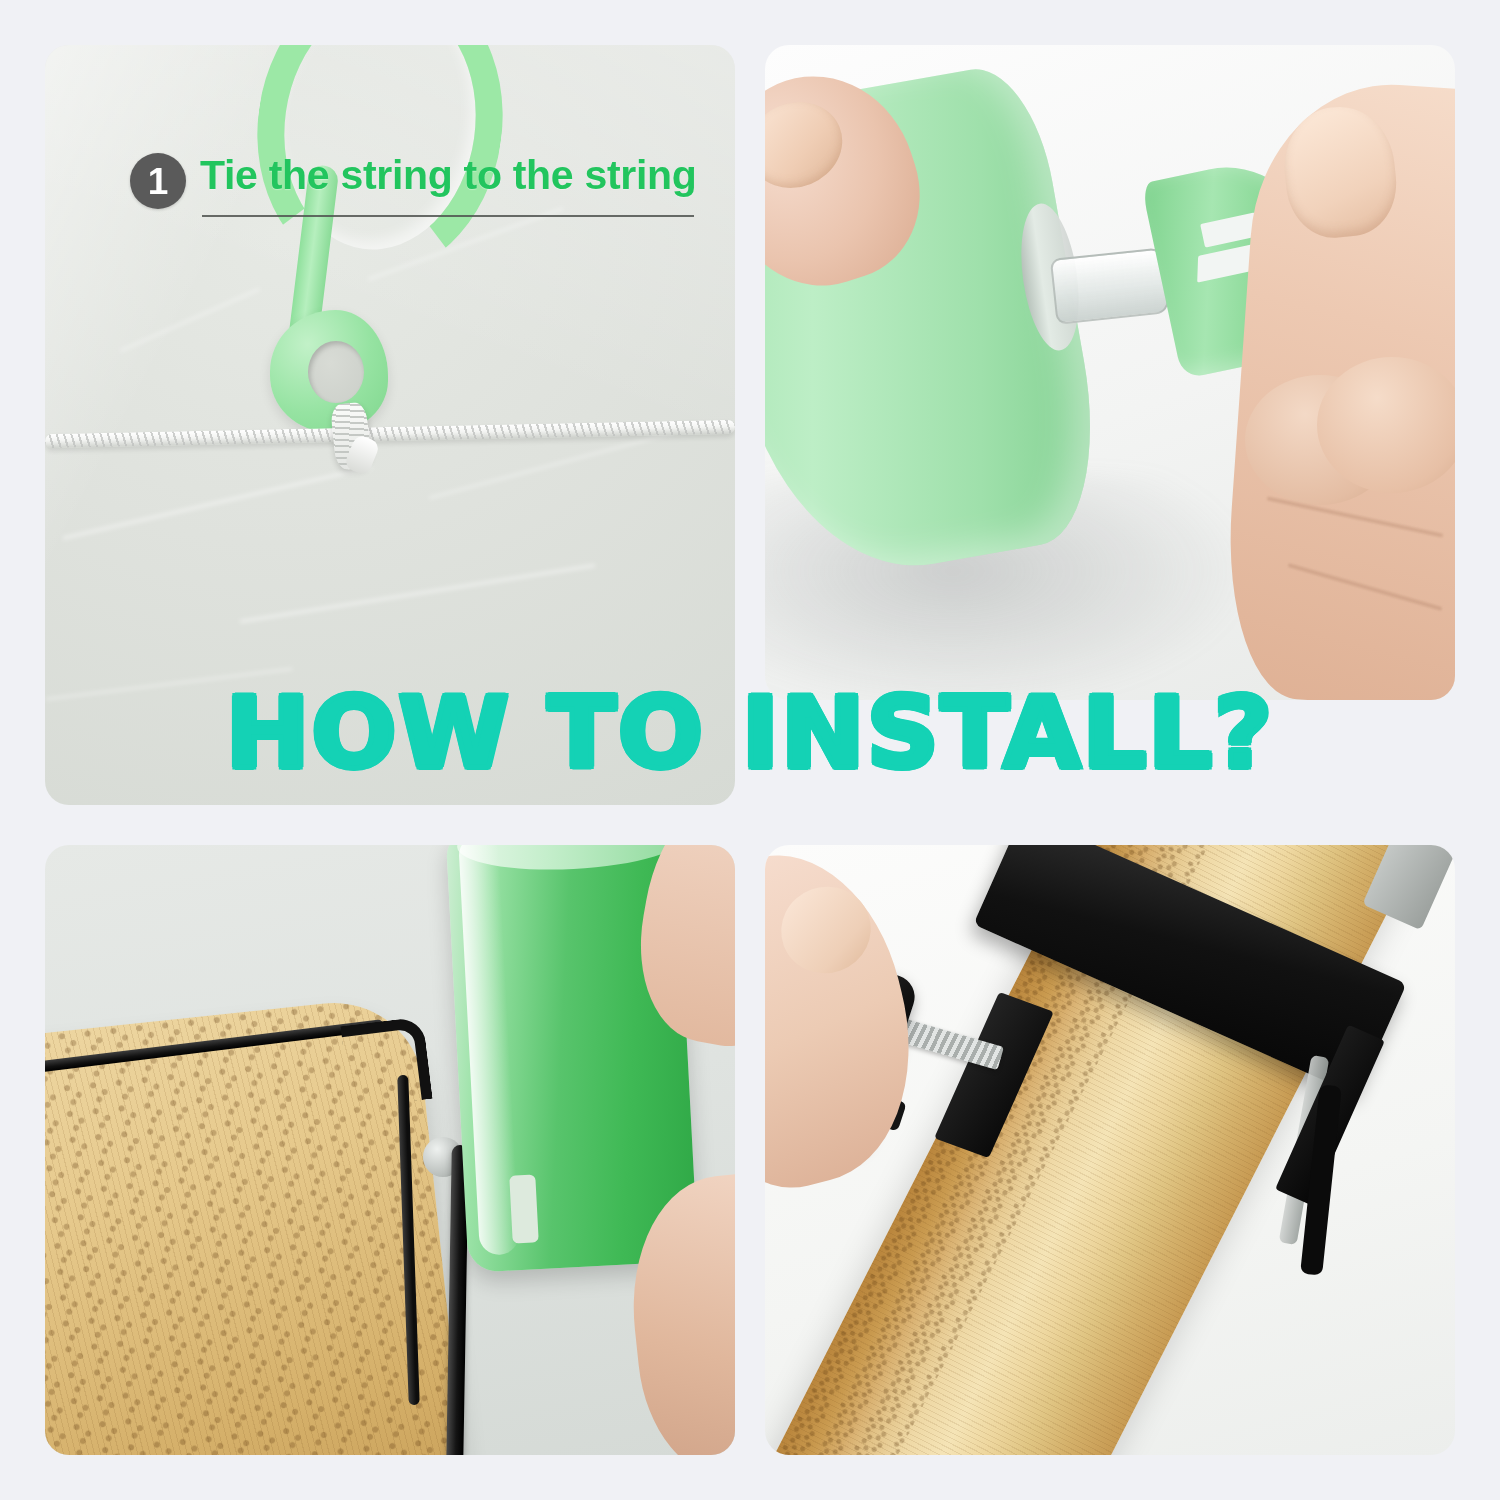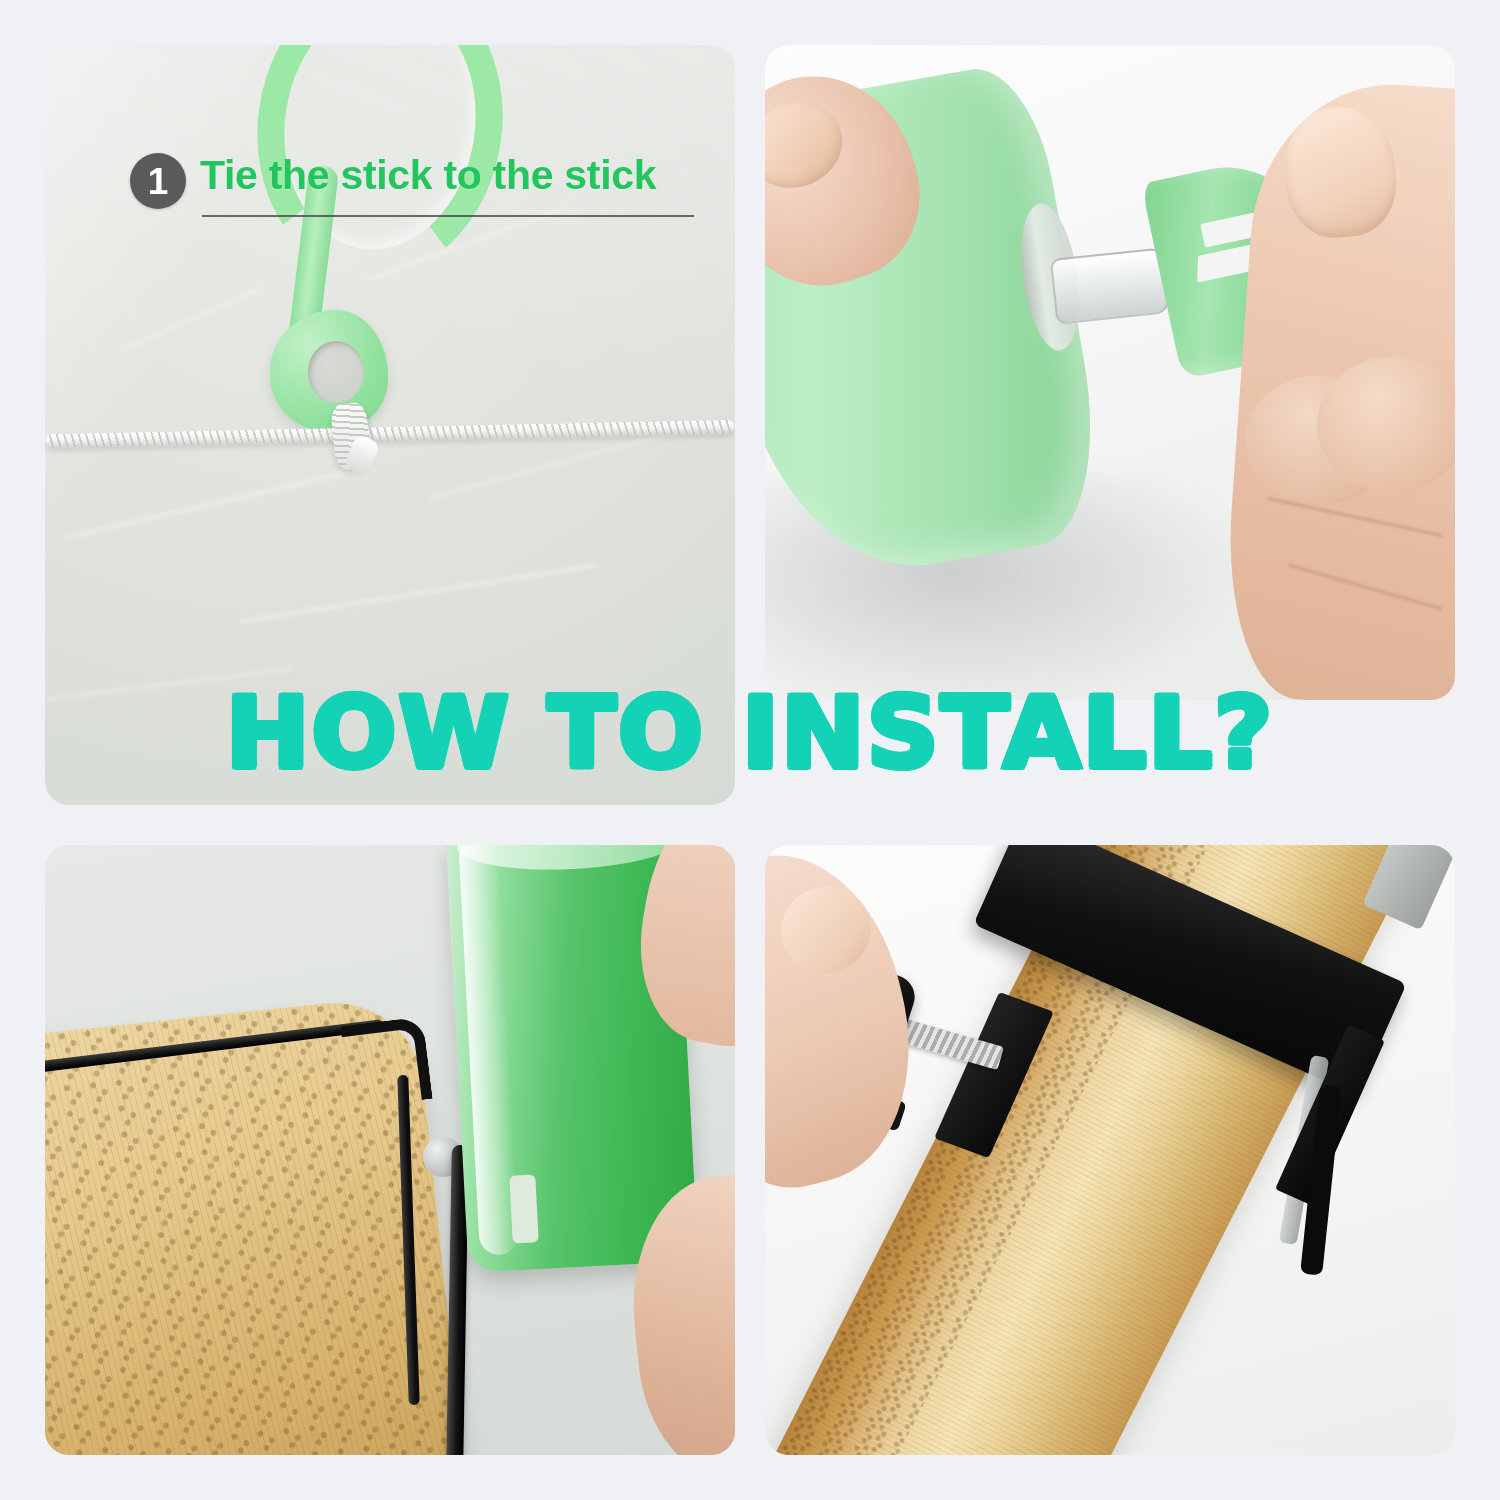--- a/index.html
+++ b/index.html
@@ -427,21 +427,21 @@
       <div class="p1-shaft"></div>
       <div class="p1-eye"></div>
       <div class="p1-eye-hole"></div>
       <div class="p1-cord"></div>
       <div class="p1-knot"></div>
       <div class="p1-knot2"></div>
     </div>
 
     <div class="caption" id="cap-1">
       <div class="badge">1</div>
-      <div class="cap-text">Tie the stick to the stick</div>
+      <div class="cap-text">Tie the string to the string</div>
     </div>
     <div class="cap-rule" id="rule-1"></div>
   </div>
 
   <div class="panel" id="panel-2">
     <div class="photo p2-bg">
       <div class="p2-shadow"></div>
       <div class="p2-body"></div>
       <div class="p2-ring"></div>
       <div class="p2-clear"></div>

